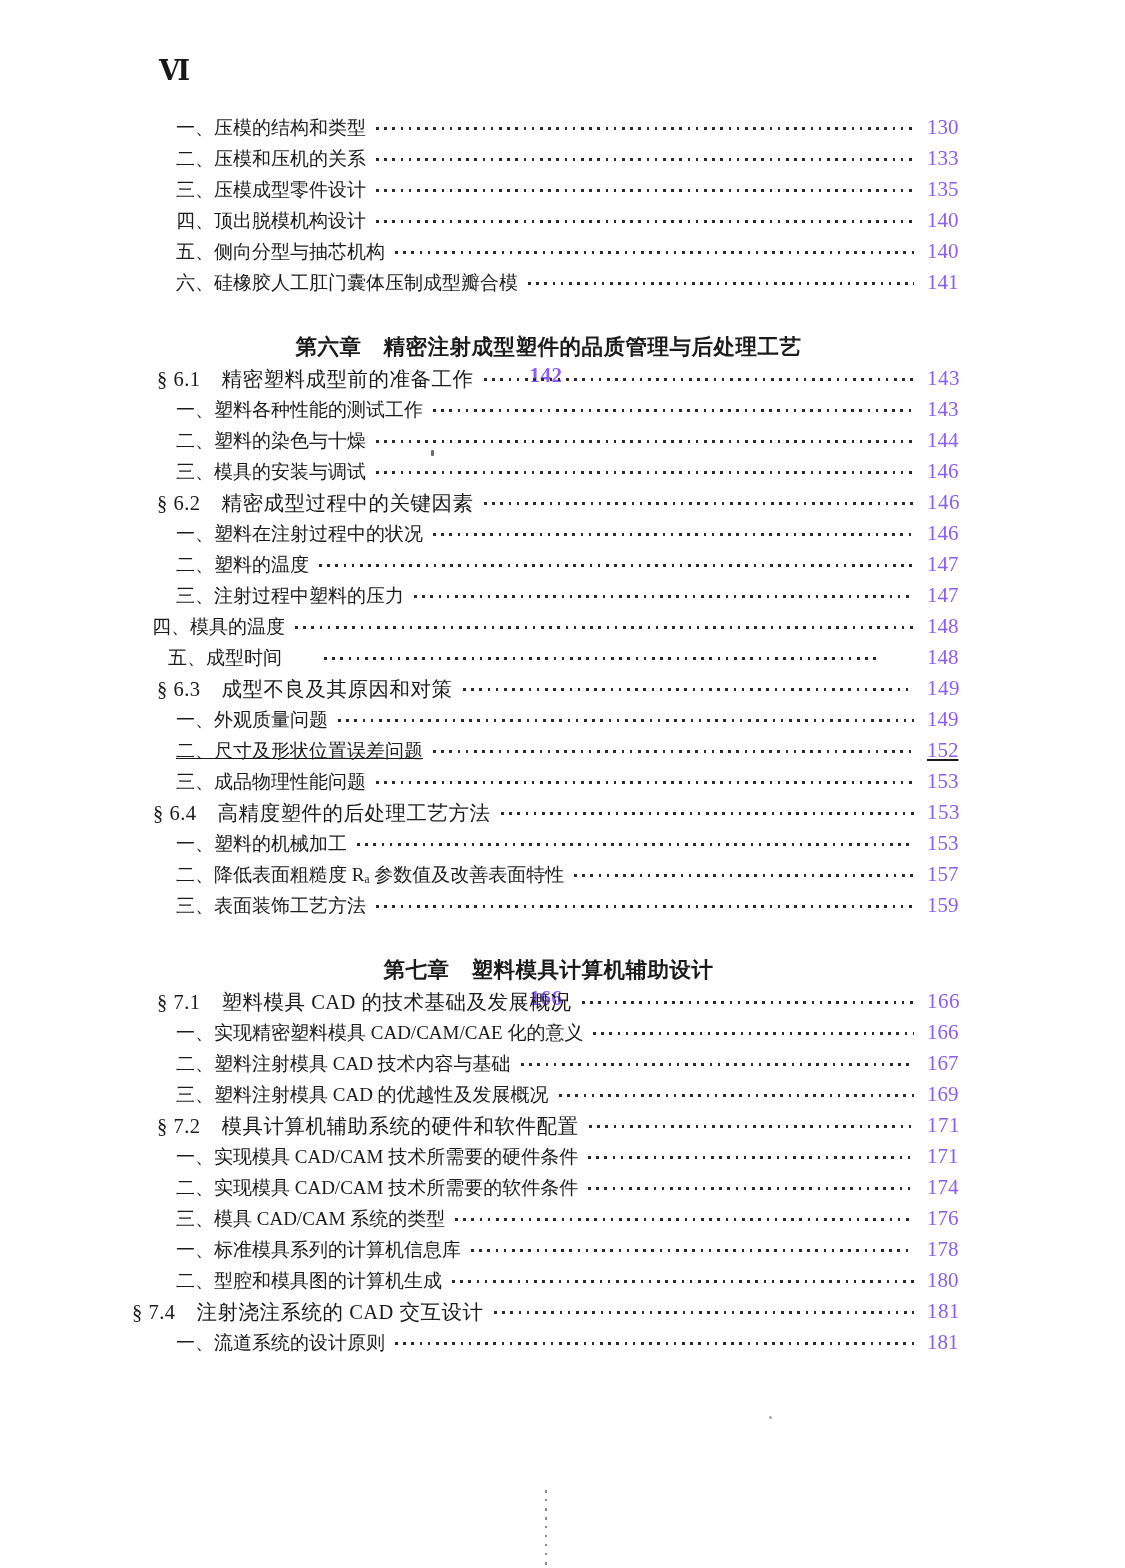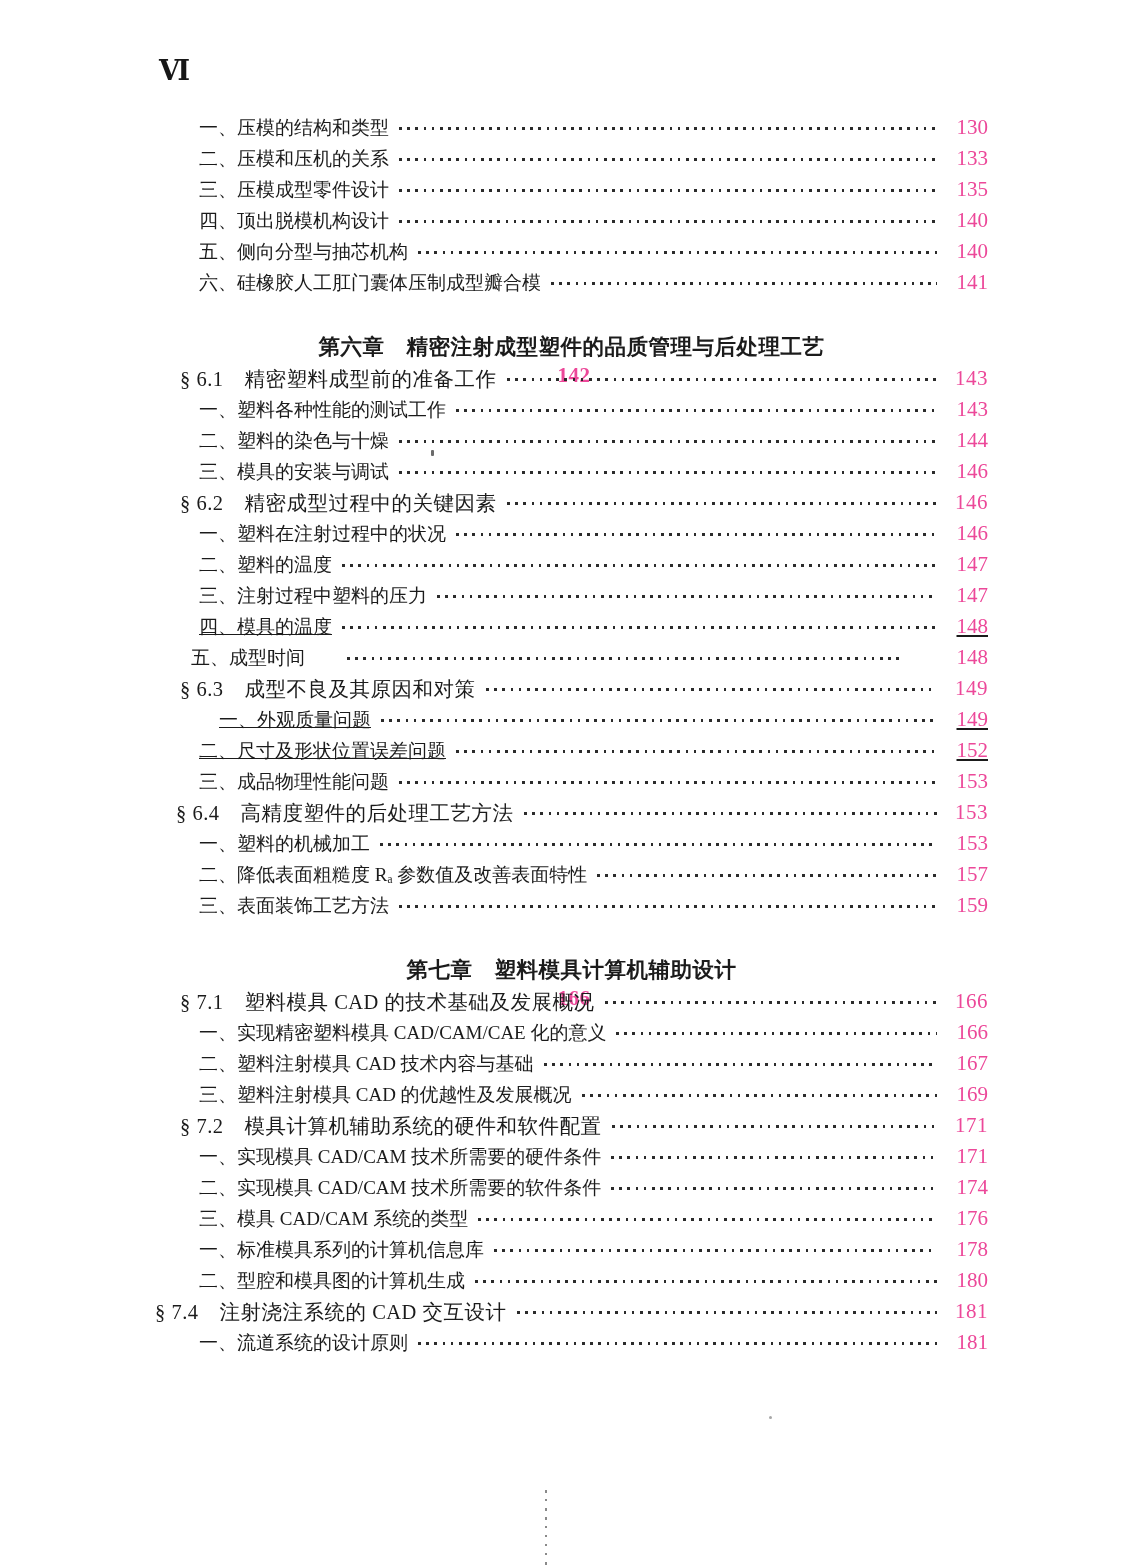--- a/index.html
+++ b/index.html
@@ -19,21 +19,21 @@
     position: absolute;
     left: 159px; top: 55px;
     font-family: "Liberation Serif", "DejaVu Serif", serif;
     font-size: 27px;
     font-weight: 600;
     letter-spacing: -2px;
     color: #171717;
   }
   .toc {
     position: absolute;
-    left: 155px; top: 112px;
+    left: 132px; top: 112px;
     width: 833px; 
   }
   .row {
     display: flex;
     align-items: center;
     height: 31px;
     white-space: nowrap;
   }
   .label {
     flex: 0 0 auto;
@@ -42,24 +42,23 @@
   .leader {
     flex: 1 1 auto;
     height: 3px;
     margin: 2px 13px 0 10px;
     background-image: repeating-linear-gradient(
       to right, #2b2b2b 0 2.6px, transparent 2.6px 8.2px);
   }
   .pagenum {
     flex: 0 0 auto;
     min-width: 38px;
-    text-align: right;
     font-family: "Liberation Serif", "DejaVu Serif", serif;
     font-size: 21px;
-    color: #ec4899;
+    color: #8b5cf6;
   }
   .lv-item    { font-size: 19px; }
   .lv-section { font-size: 20.5px; letter-spacing: 0.5px; }
   .lv-chapter {
     font-family: "DejaVu Sans", "Liberation Sans", sans-serif;
     font-weight: 700;
     font-size: 21.5px;
     letter-spacing: 0.5px;
     margin-top: 34px;
     flex-direction: column;
@@ -172,39 +171,39 @@
     <span class="leader"></span>
     <span class="pagenum">147</span>
   </div>
 
   <div class="row lv-item" style="margin-left: 44px;">
     <span class="label">三、注射过程中塑料的压力</span>
     <span class="leader"></span>
     <span class="pagenum">147</span>
   </div>
 
-  <div class="row lv-item" style="margin-left: 44px; text-decoration: underline;">
+  <div class="row lv-item" style="margin-left: 20px;">
     <span class="label">四、模具的温度</span>
     <span class="leader"></span>
     <span class="pagenum">148</span>
   </div>
 
   <div class="row lv-item" style="margin-left: 36px; gap: 32px;">
     <span class="label">五、成型时间</span>
     <span class="leader"></span>
     <span class="pagenum">148</span>
   </div>
 
   <div class="row lv-section" style="margin-left: 25px;">
     <span class="label">§ 6.3　成型不良及其原因和对策</span>
     <span class="leader"></span>
     <span class="pagenum">149</span>
   </div>
 
-  <div class="row lv-item" style="margin-left: 64px; text-decoration: underline;">
+  <div class="row lv-item" style="margin-left: 44px;">
     <span class="label">一、外观质量问题</span>
     <span class="leader"></span>
     <span class="pagenum">149</span>
   </div>
 
   <div class="row lv-item" style="margin-left: 44px; text-decoration: underline;">
     <span class="label">二、尺寸及形状位置误差问题</span>
     <span class="leader"></span>
     <span class="pagenum">152</span>
   </div>

